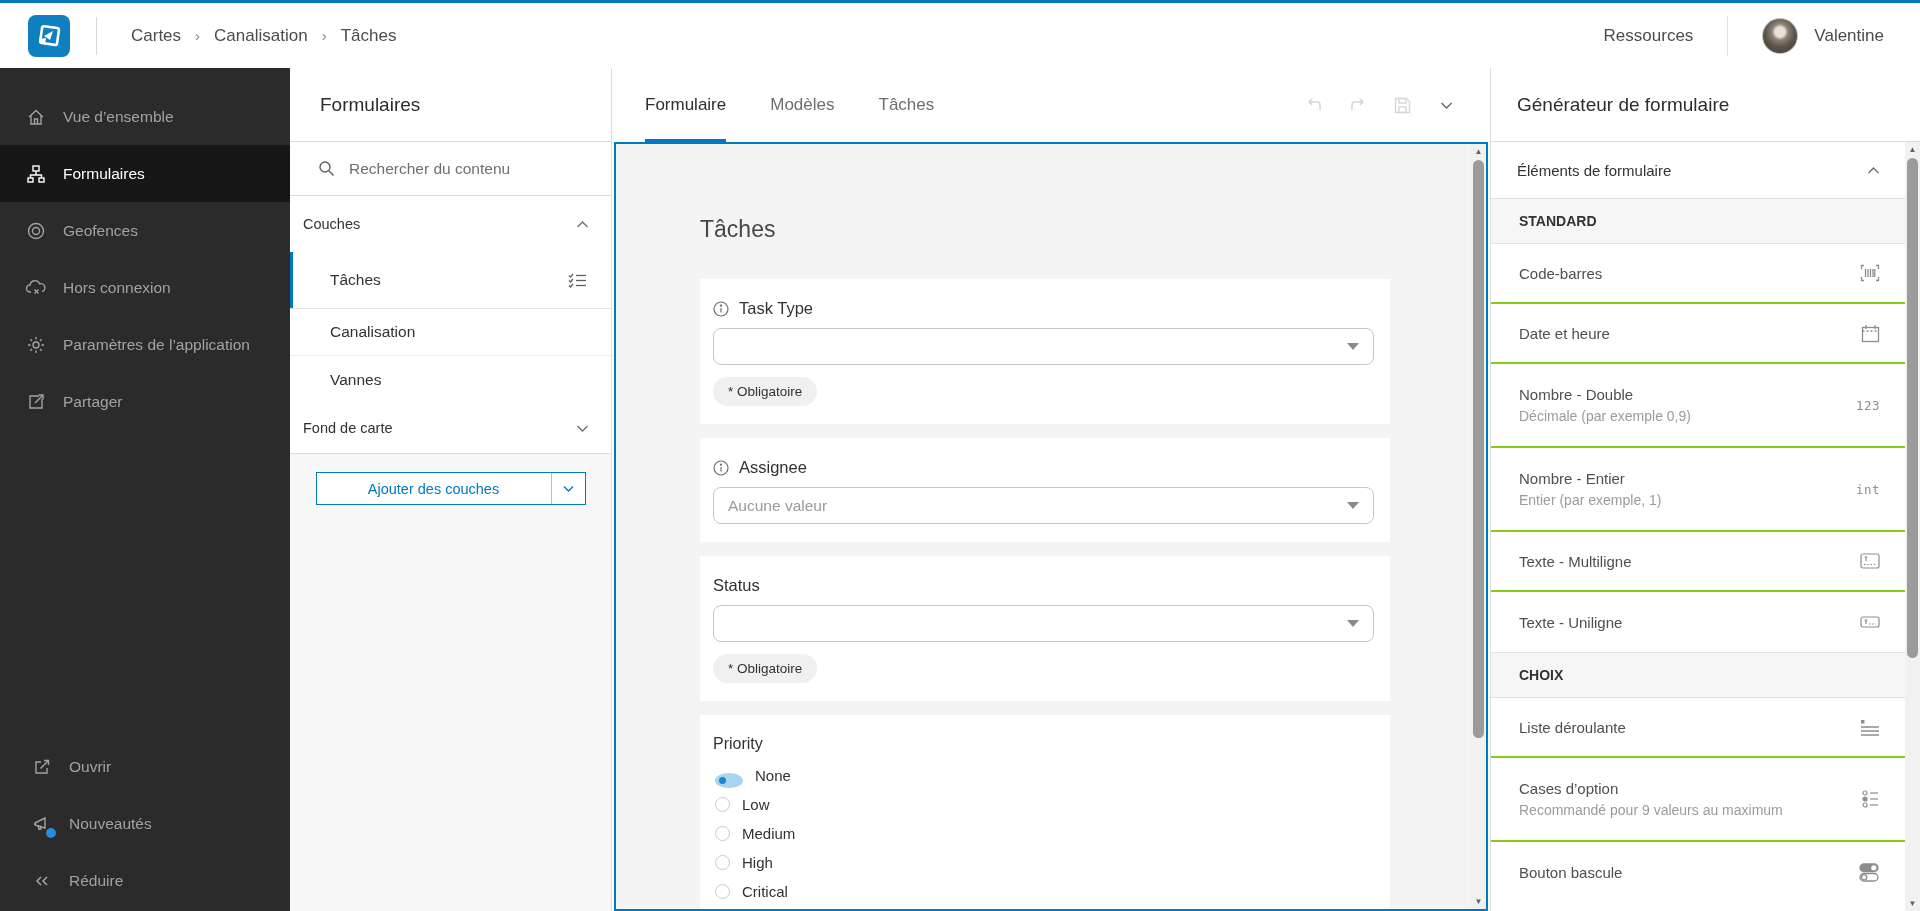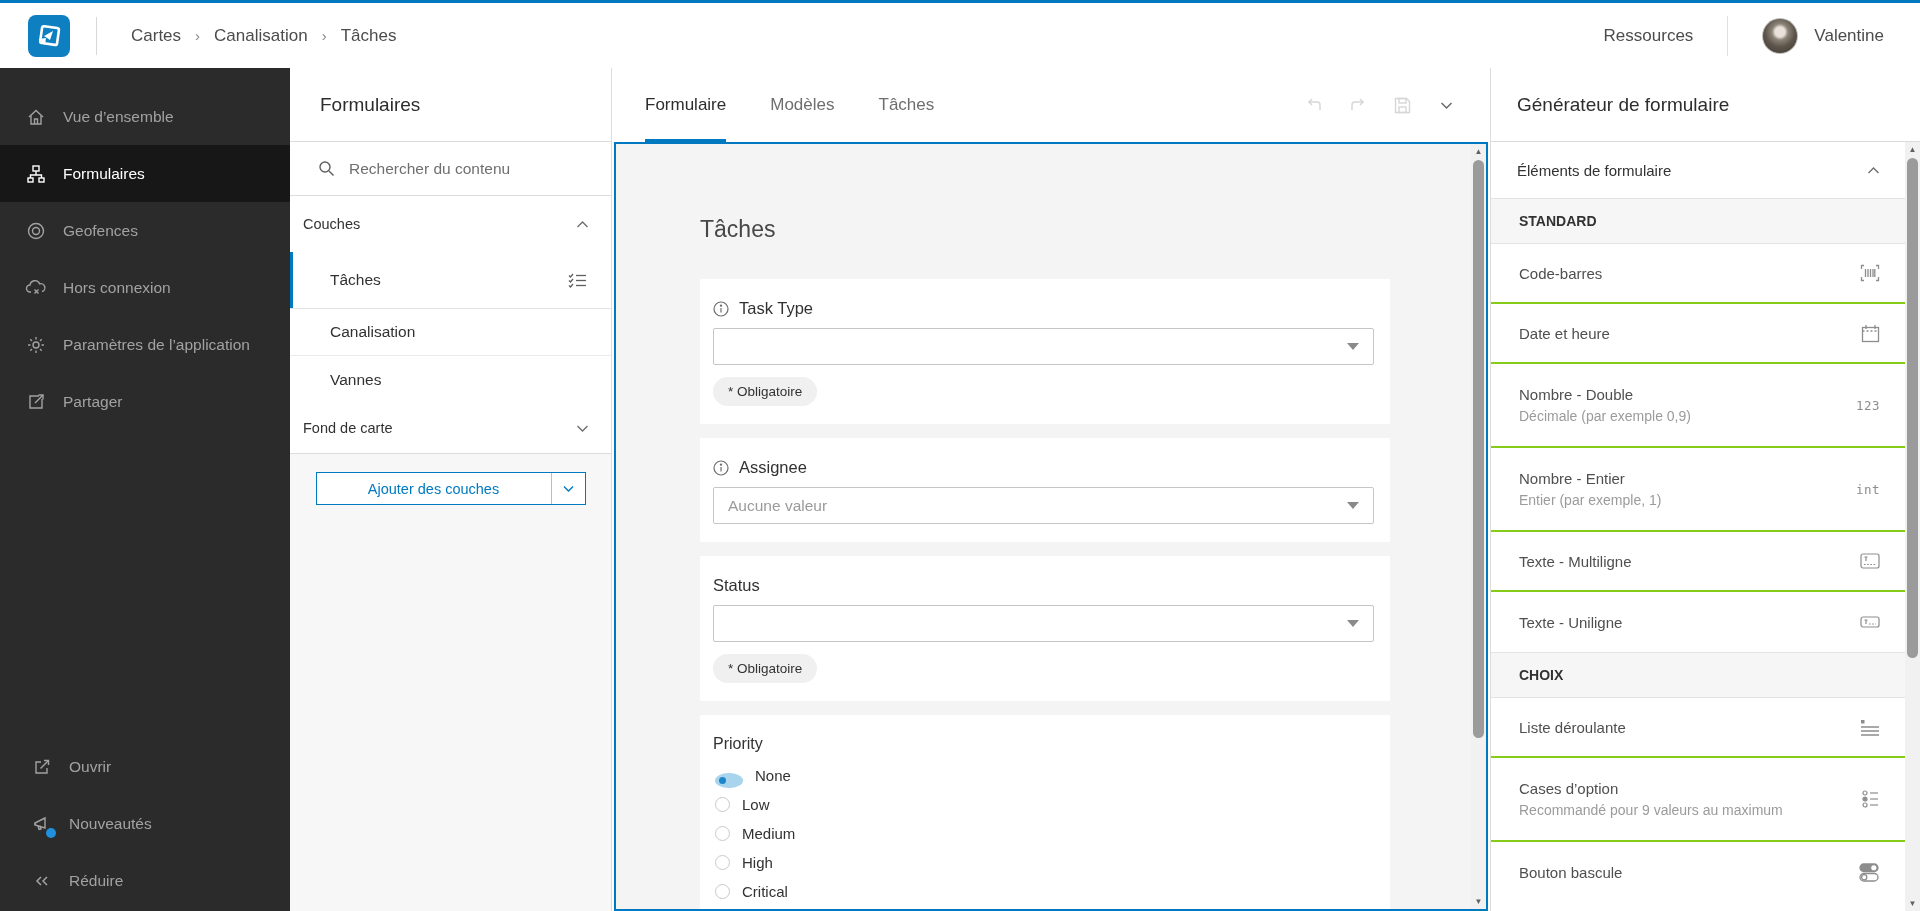--- a/index.html
+++ b/index.html
@@ -69,21 +69,21 @@
   .tool { width:20px; height:20px; display:flex; align-items:center; justify-content:center; cursor:pointer; }
 
   .canvas { position:absolutely; }
   .canvas { position:absolute; left:2px; right:2px; top:74px; bottom:0; border:2px solid #0079c1;
             background:#f4f4f4; overflow:hidden; }
   .canvas-content { padding:72px 0 0 84px; width:774px; }
   .form-title { font-size:23px; color:#474747; margin-bottom:36px; }
   .card { background:#fff; width:690px; padding:20px 16px 18px 13px; margin-bottom:14px; }
   .fld-label-row { display:flex; align-items:center; gap:10px; }
   .fld-label { font-size:16.5px; color:#323232; }
-  .sel { margin-top:10px; height:37px; border:1px solid #c6c6c6; border-radius:2px; background:#fff;
+  .sel { margin-top:10px; height:37px; border:1px solid #c6c6c6; border-radius:8px; background:#fff;
          display:flex; align-items:center; padding:0 14px; cursor:pointer; }
   .sel-text { font-size:15.5px; color:#9a9a9a; }
   .sel-caret { margin-left:auto; width:0; height:0; border-left:6px solid transparent; border-right:6px solid transparent;
                border-top:7px solid #8a8a8a; }
   .badge { display:inline-block; margin-top:12px; background:#f0f0f0; border-radius:16px; padding:7px 15px;
            font-size:13.5px; color:#323232; }
   .radio-row { height:29px; display:flex; align-items:center; gap:12px; cursor:pointer; margin-left:2px; }
   .radio { width:15px; height:15px; border-radius:50%; border:1px solid #c9c9c9; background:#fff; flex:0 0 auto; }
   .radio.sel { border:none; background:#a8d4ee; position:relative; }
   .radio.sel::after { content:""; position:absolute; left:4px; top:4px; width:7px; height:7px; border-radius:50%; background:#1c86c8; }

